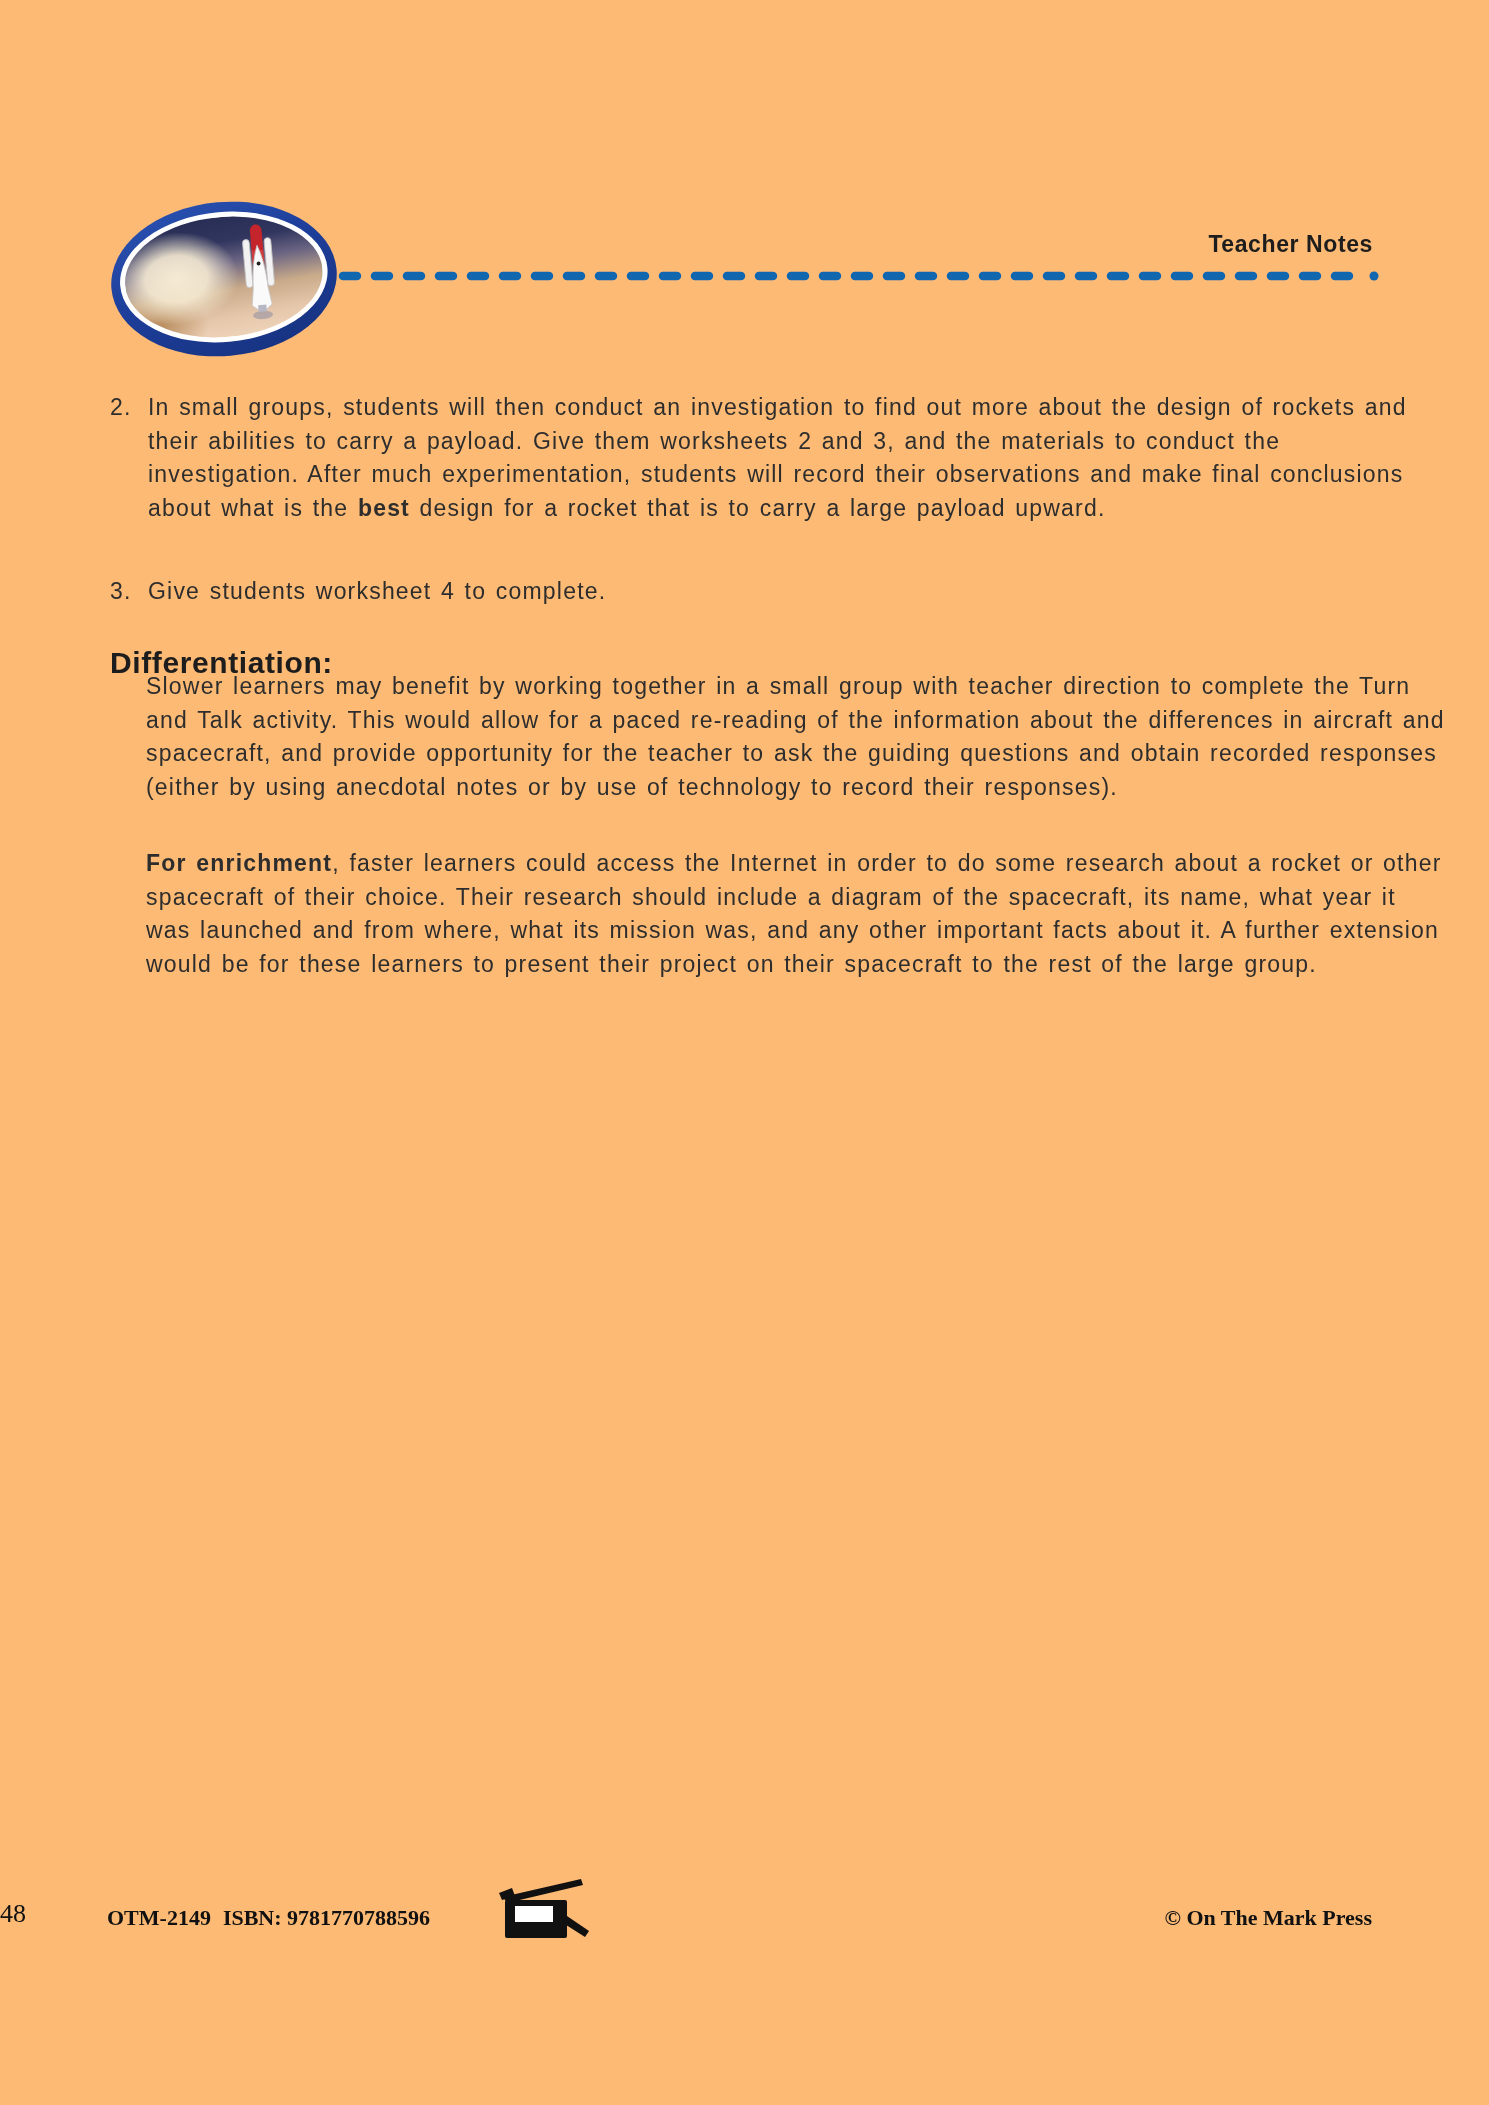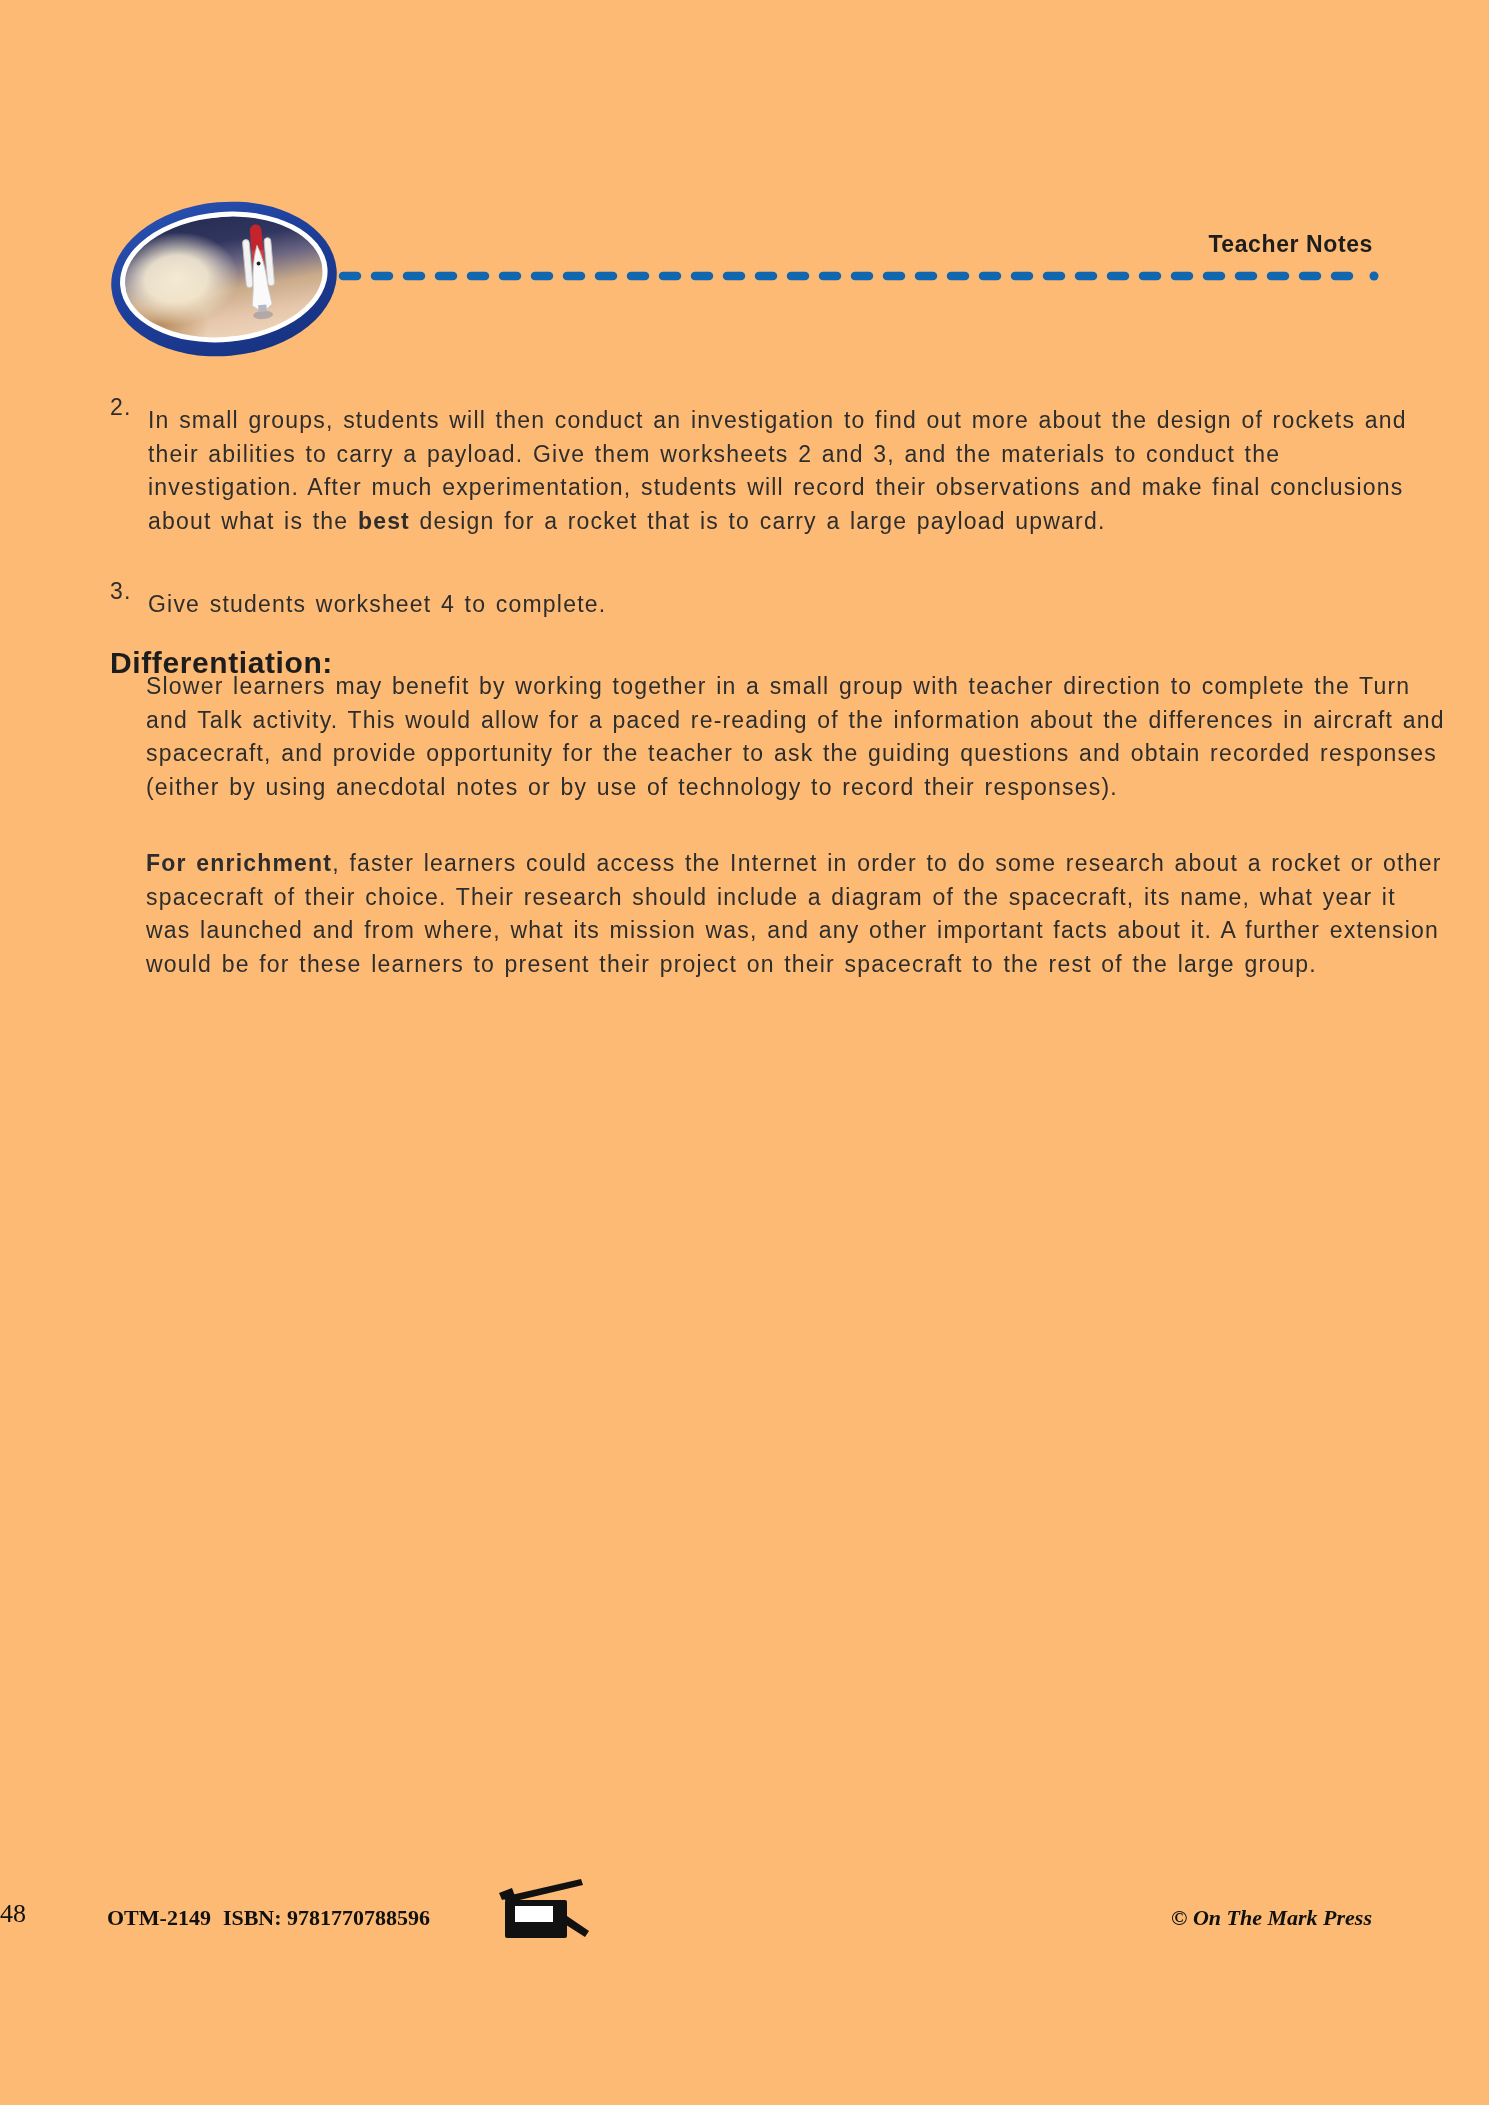--- a/index.html
+++ b/index.html
@@ -50,21 +50,21 @@
     color:var(--heading_color);
   }
   .dashed-rule{position:absolute;left:338px;top:268px;}
 
   
   .list-item{
     position:absolute;left:110px;display:flex;
     font-size:23px;line-height:33.5px;letter-spacing:1.2px;word-spacing:2px;
   }
   .list-item .num{flex:0 0 38px;}
-  .list-item .li-body{width:1264px;margin-top:13px;}
+  .list-item .li-body{width:1264px;}
   .li-2{top:391px;}
   .li-3{top:575px;}
   .section-heading{
     position:absolute;left:110px;top:629px;
     font-size:30px;line-height:36px;font-weight:bold;letter-spacing:0.6px;
     color:var(--heading_color);
     margin-top:16px;
   }
   .para{
     position:absolute;left:110px;width:1302px;
@@ -83,21 +83,21 @@
   .footer-left .isbn{margin-left:12px;}
   .copier{position:absolute;left:497px;top:1876px;}
   .page-number{
     position:absolute;left:0;right:0;top:1899px;text-align:left;
     font-family:"Liberation Serif", serif;font-size:26px;
     color:var(--footer_color);
   }
   .footer-right{
     position:absolute;right:117px;top:1905px;
     font-family:"Liberation Serif", serif;font-weight:bold;font-size:22px;
-    color:var(--footer_color);white-space:nowrap;font-style:italic;
+    color:var(--footer_color);white-space:nowrap;
   }
 </style>
 </head>
 <body>
 
 <div class="page">
 
   <div class="logo">
     <div class="logo-ring"></div>
     <div class="logo-white"></div>

